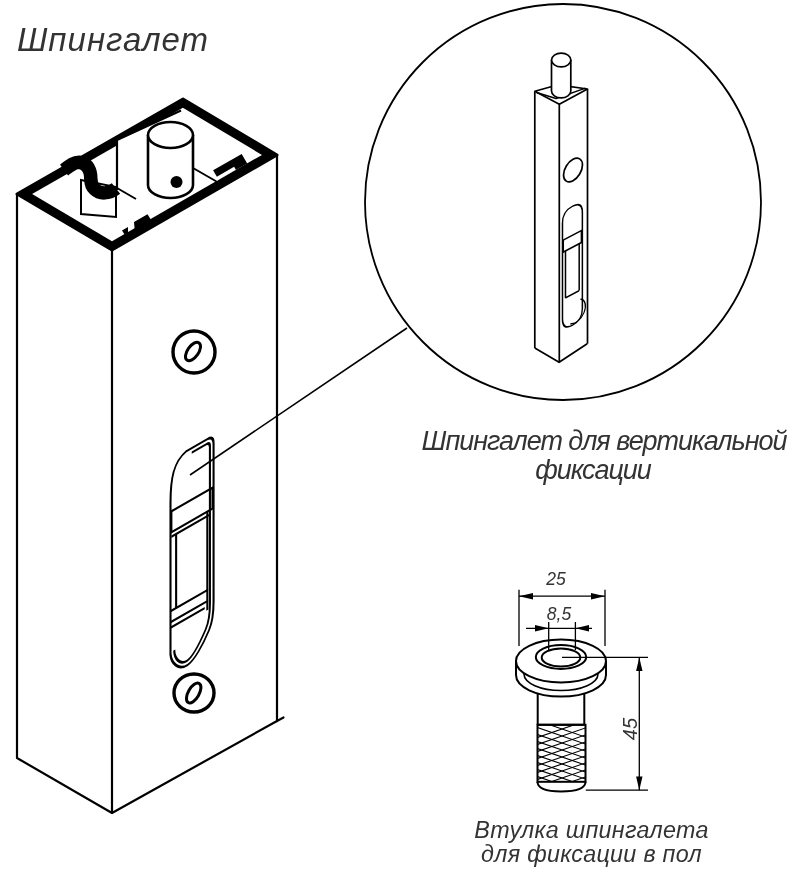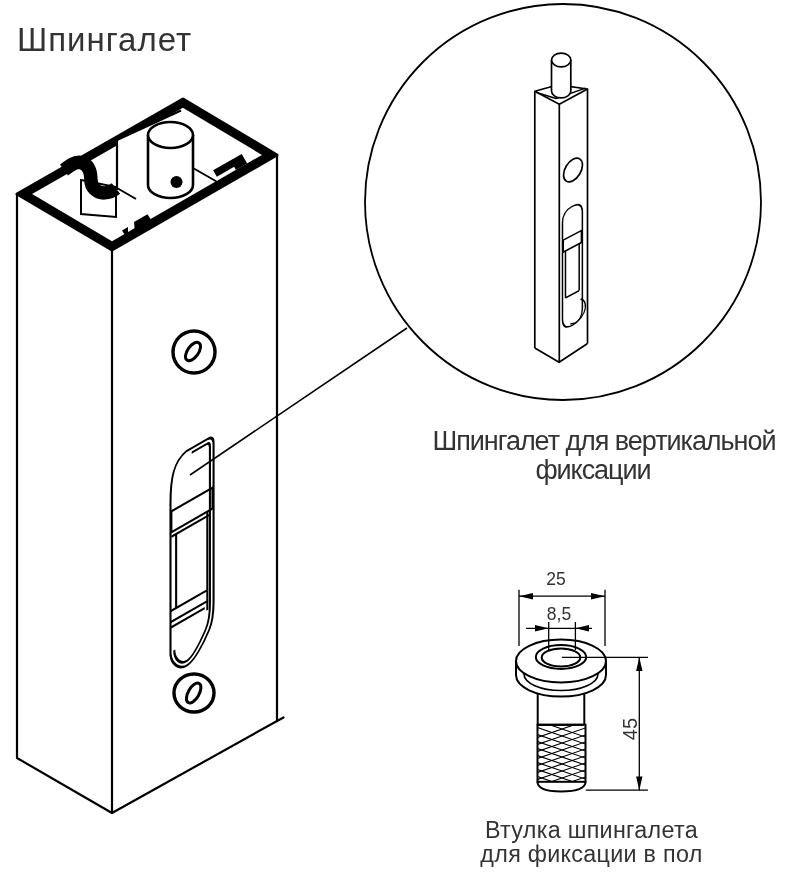--- a/index.html
+++ b/index.html
@@ -1,17 +1,17 @@
 <!DOCTYPE html>
 <html><head>
 <meta charset="utf-8">
 <style>
   html,body{margin:0;padding:0;background:#fff;}
   .page{position:relative;width:795px;height:875px;background:#5eead4;overflow:hidden;
-        font-family:"Liberation Sans",sans-serif;}
+        font-family:"Liberation Sans",sans-serif;font-style:italic;}
   svg{position:absolute;left:0;top:0;}
 </style>
 </head>
 <body>
 <div class="page">
 <svg width="795" height="875" viewBox="0 0 795 875">
   <rect x="0" y="0" width="795" height="875" fill="#fff"></rect>
 
   <g id="column" stroke="#000" fill="none" stroke-width="2.2" stroke-linejoin="round" stroke-linecap="round">
 

